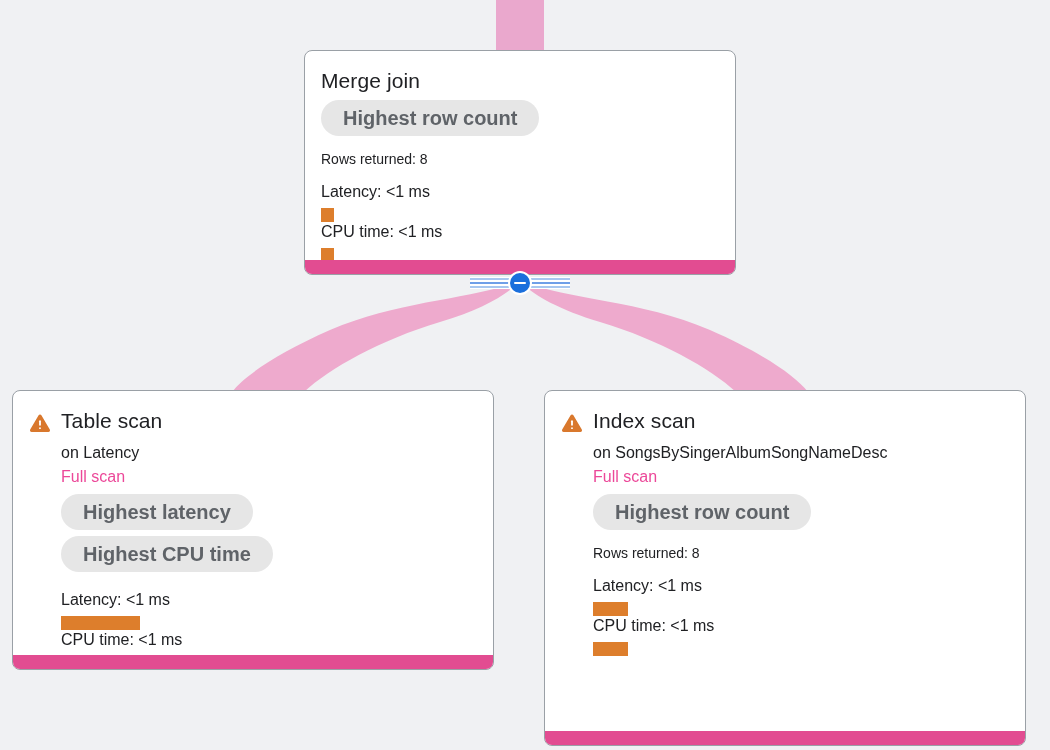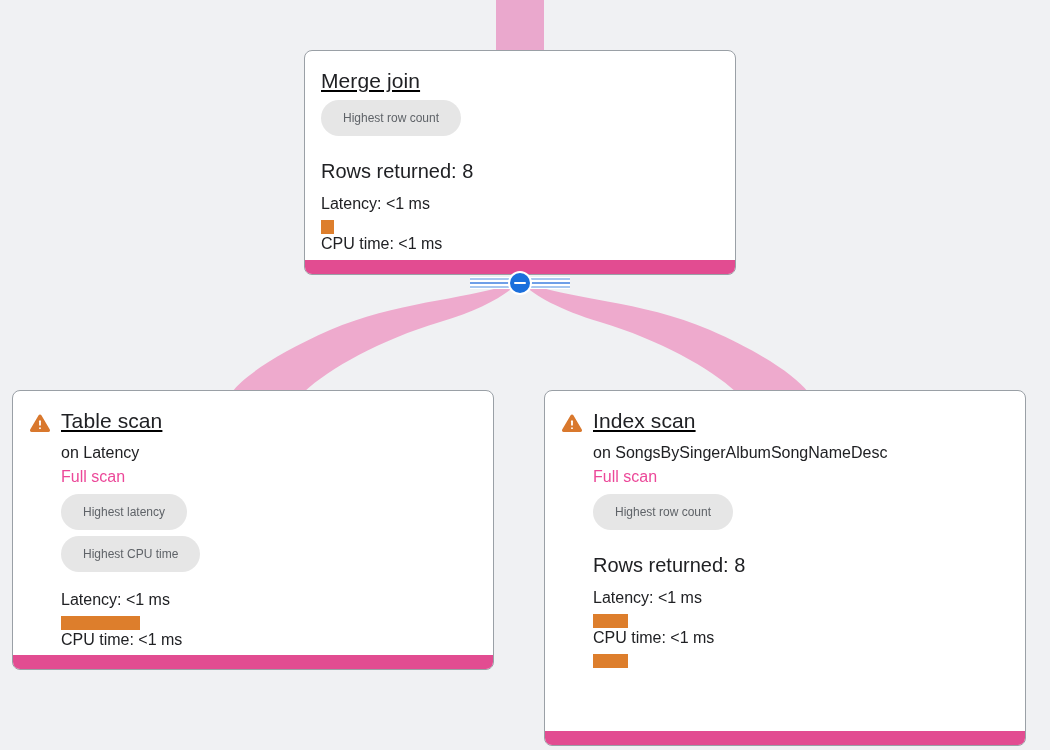--- a/index.html
+++ b/index.html
@@ -81,21 +81,20 @@
     left: 544px;
     top: 390px;
     width: 482px;
     height: 356px;
   }
 
   .node-head {
     display: flex;
     align-items: flex-end;
     gap: 10px;
-    text-decoration: underline;
   }
 
   .warn-icon {
     width: 22px;
     height: 22px;
     flex: 0 0 22px;
     margin-top: 7px;
   }
 
   .node-title {
@@ -125,32 +124,33 @@
     color: #ec4899;
     margin-top: 2px;
   }
 
   .chip-row { margin-top: 6px; }
 
   .chip {
     display: inline-block;
     background: #e6e6e6;
     color: #5f6368;
-    font-size: 12px;
+    font-size: 20px;
     line-height: 20px;
     padding: 8px 22px;
     border-radius: 18px;
     margin-bottom: 6px;
+    font-weight: bold;
   }
 
   .rows-returned {
-    font-size: 20px;
+    font-size: 14px;
     line-height: 22px;
     color: #202124;
-    margin-top: 18px;
+    margin-top: 6px;
   }
 
   .metrics {
     display: flex;
     margin-top: 12px;
     flex-direction: column;
   }
 
   .metric { position: relative; }
   .metric-label {

